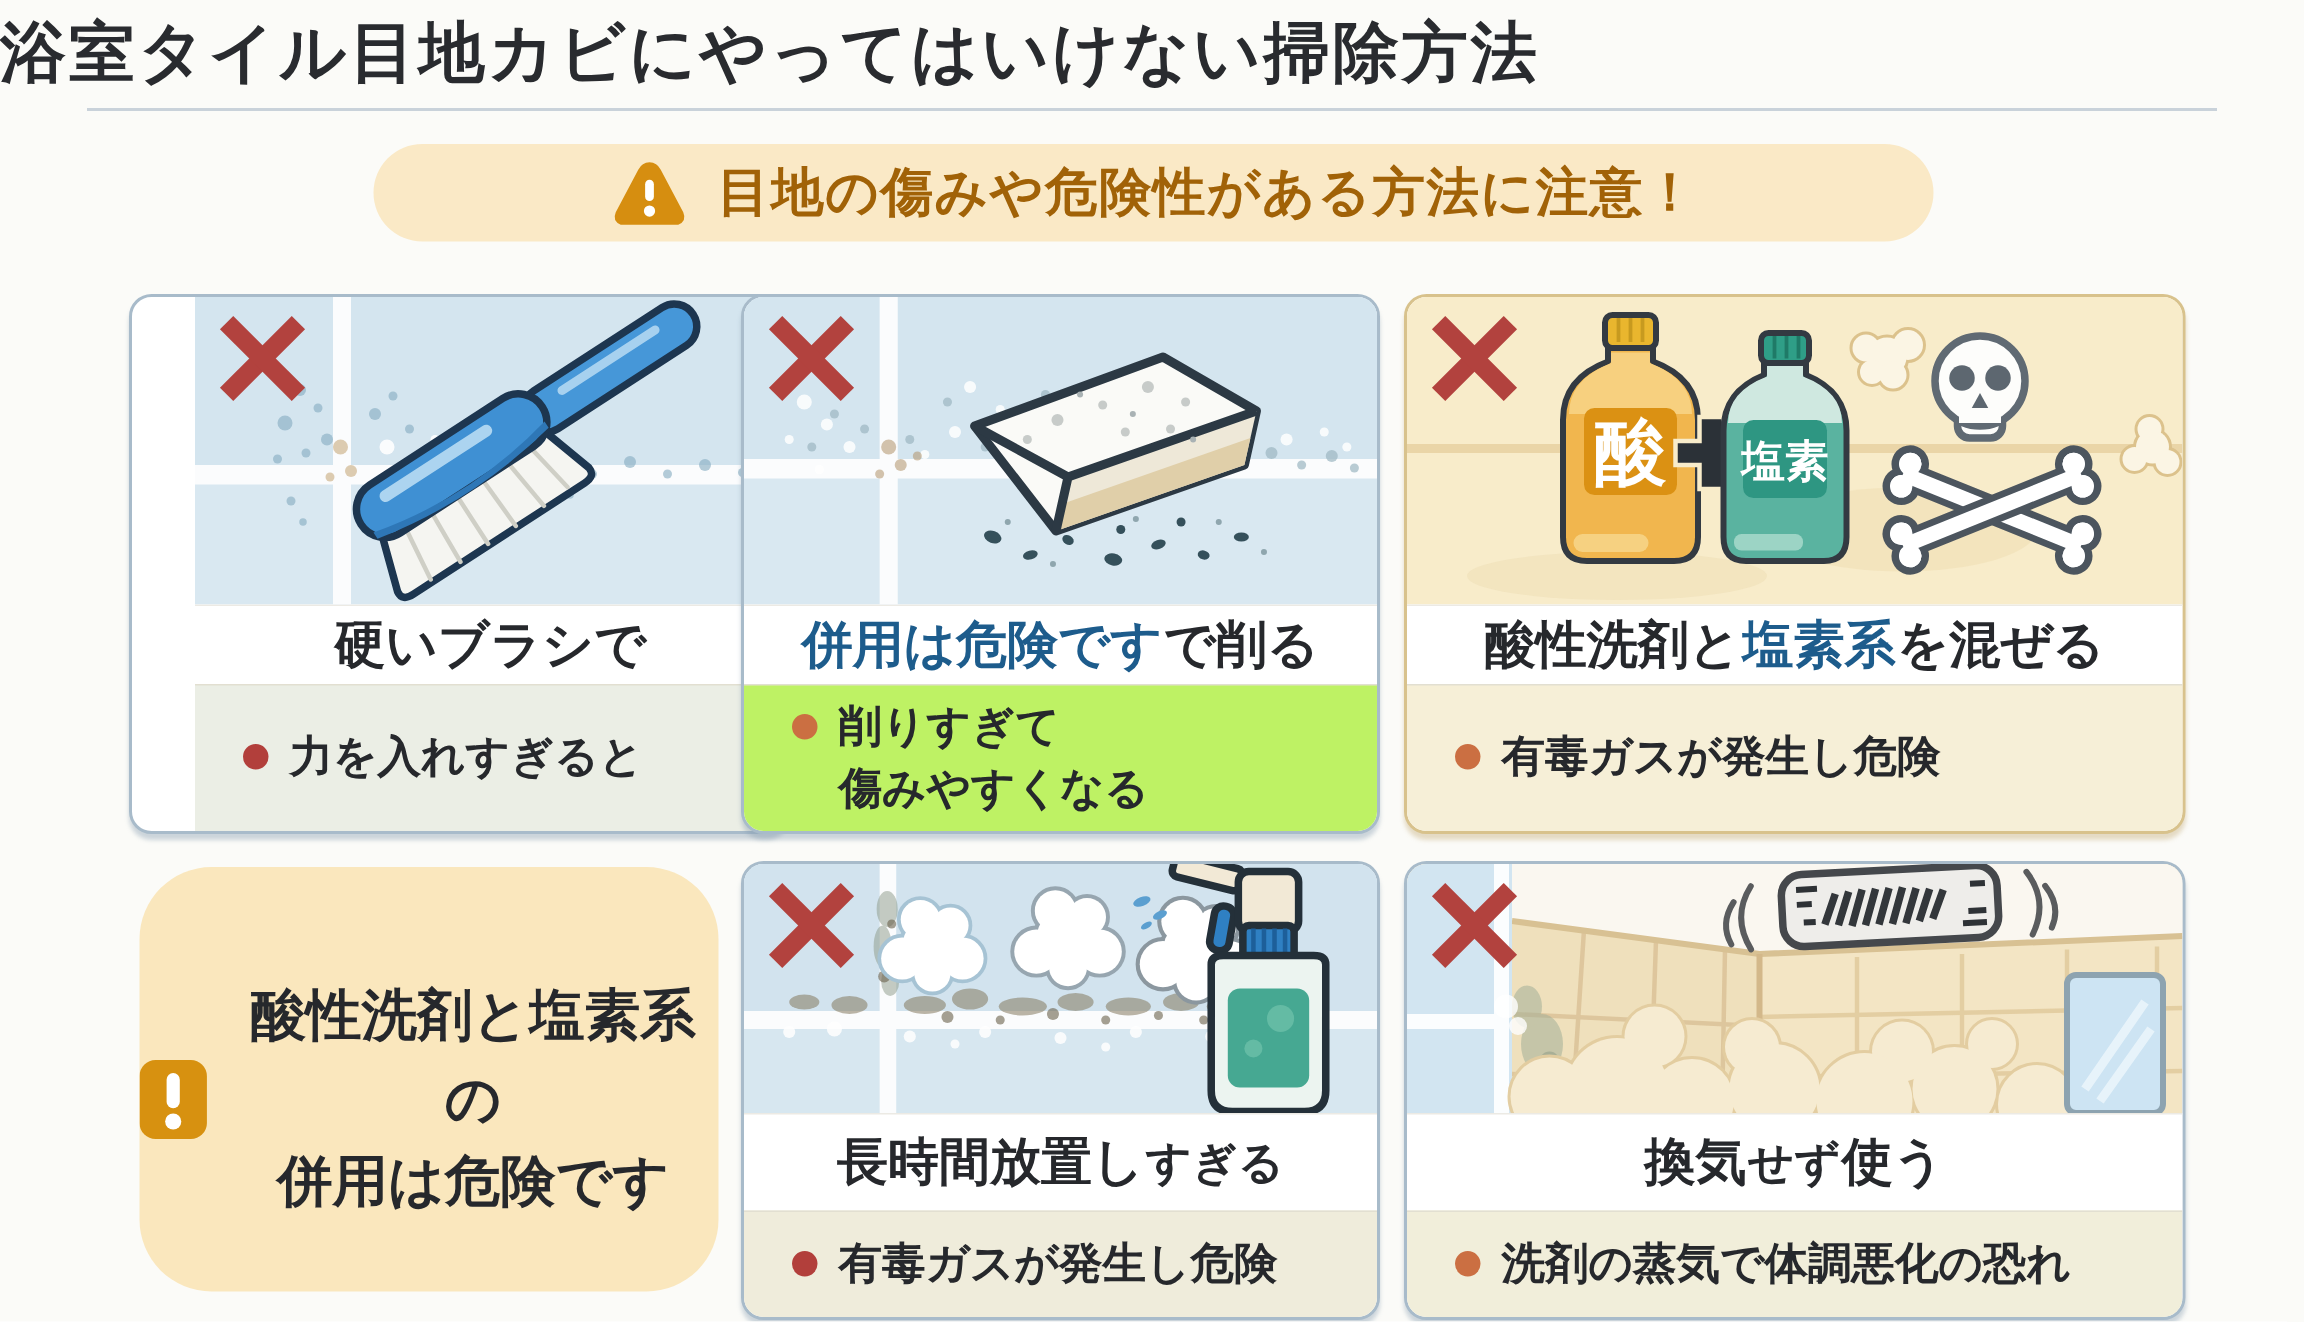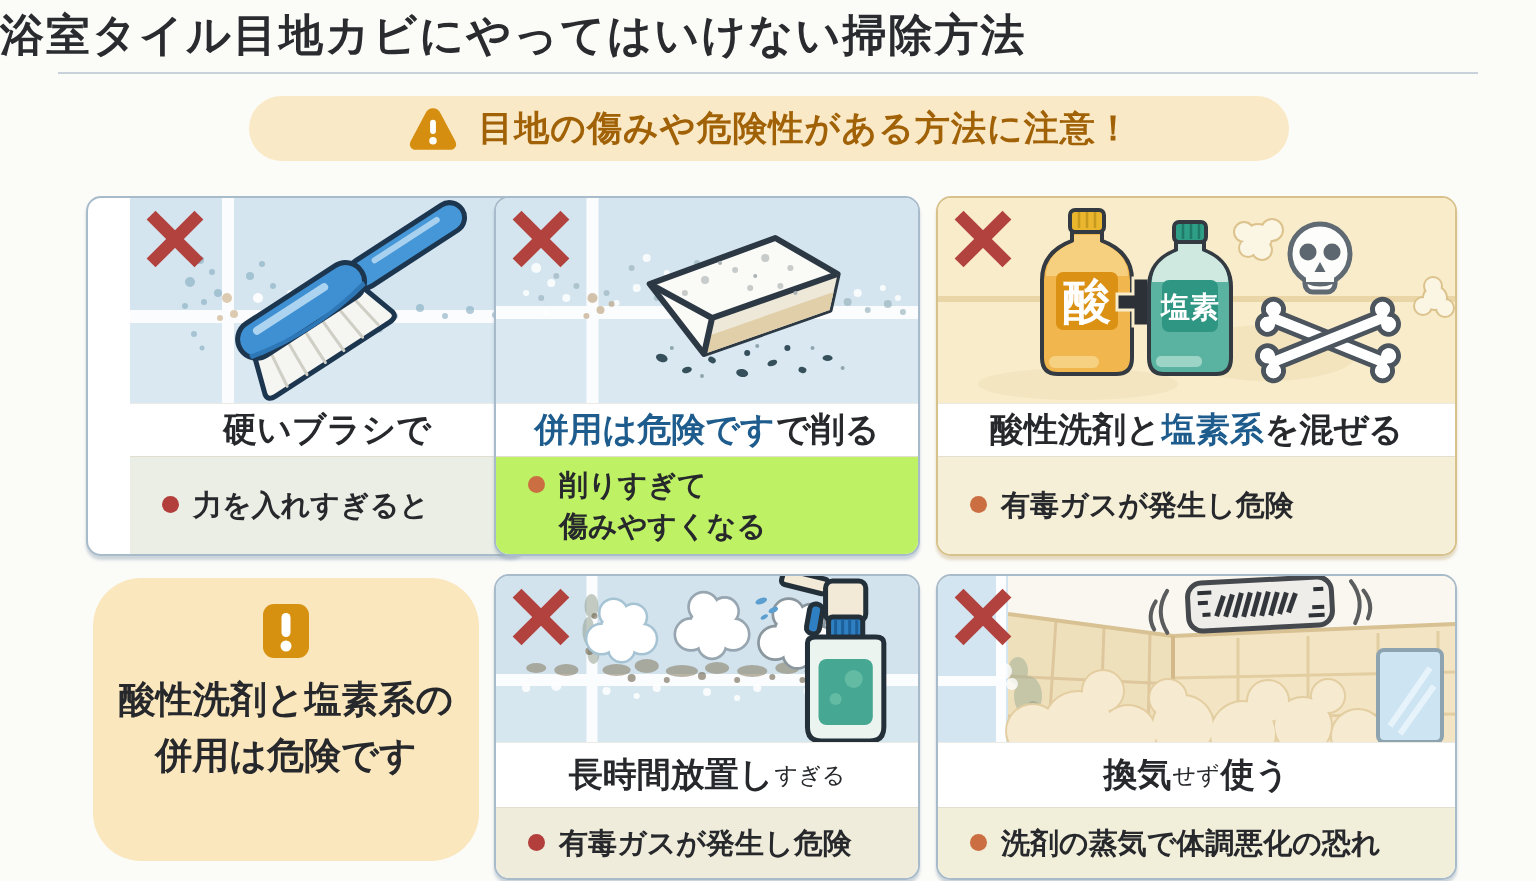--- a/index.html
+++ b/index.html
@@ -36,41 +36,41 @@
   .illo svg.scene { position:absolute; inset:0; width:100%; height:100%; display:block; }
   .xmark { position:absolute; left:16px; top:12px; width:58px; height:58px; }
   .p-title {
     background:#ffffff; border-top:1px solid #eceae4;
     display:flex; align-items:center; justify-content:center; gap:1px;
     font-size:34px; font-weight:800; white-space:nowrap;
   }
   .row1 .p-title { height:52px; }
   .row2 .p-title { height:64px; }
   .t-bold   { font-weight:800; }
-  .t-light  { font-weight:400; font-size:23px; }
+  .t-light  { font-weight:700; font-size:30px; }
   .t-accent { font-weight:800; color:#1d5c8c; }
   .p-bullets {
     flex:1; display:flex; flex-direction:column; justify-content:center;
     padding-left:32px; border-top:1px solid #e2dfd1;
   }
   .p1 .p-bullets { background:#ebeee5; }
   .p2 .p-bullets { background:#bef264; }
   .p3 .p-bullets { background:#f6efd7; }
   .p5 .p-bullets { background:#efecdb; }
   .p6 .p-bullets { background:#f1eeda; }
   .bullet-row { display:flex; align-items:flex-start; gap:14px; }
   .dot { width:17px; height:17px; border-radius:50%; margin-top:11px; flex:0 0 auto; }
   .dot-red    { background:#b23f3b; }
   .dot-orange { background:#cb6f42; }
   .bullet-lines { display:flex; flex-direction:column; line-height:1.38; font-size:29px; font-weight:600; }
   
   .warning-box {
     position:absolute; left:93px; top:578px; width:386px; height:283px;
     background:#fae7bd; border-radius:48px;
-    display:flex; flex-direction:column; align-items:center; padding-top:26px; box-sizing:border-box; gap:14px;
+    display:flex; flex-direction:row; align-items:center; padding-top:26px; box-sizing:border-box; gap:14px;
   }
   .excl-badge { width:46px; height:54px; }
   .wb-text { text-align:center; font-size:37px; font-weight:800; line-height:1.5; color:#26282c; }
 </style>
 </head>
 <body>
 
 <div class="stage">
 
   <h1 class="page-title">浴室タイル目地カビにやってはいけない掃除方法</h1>

